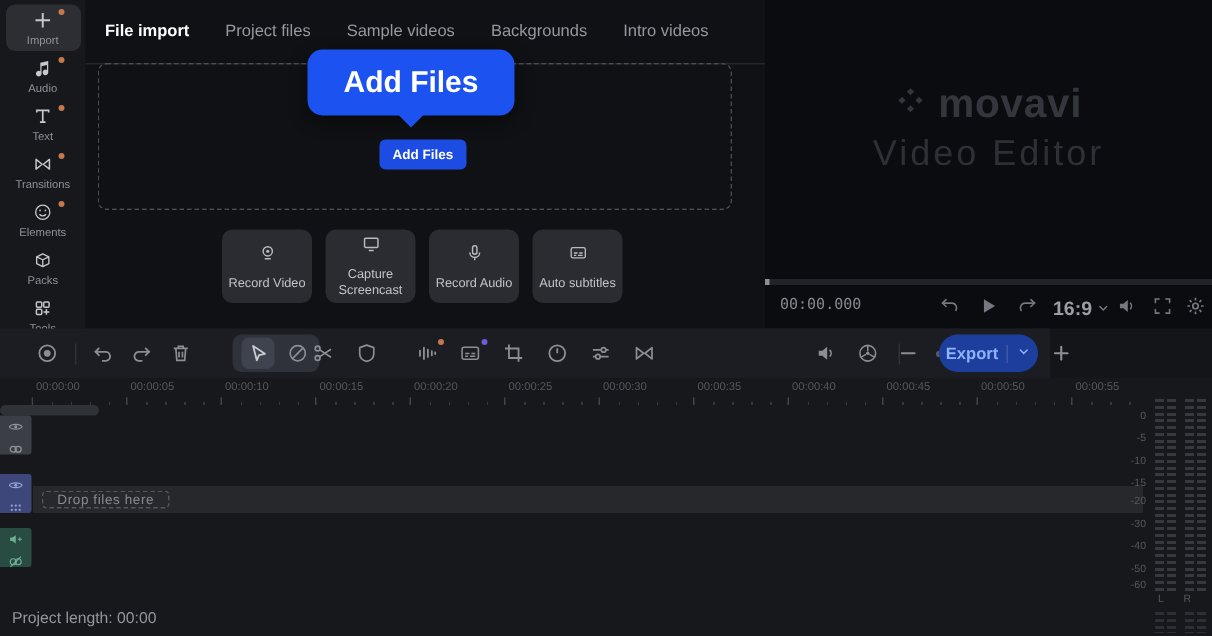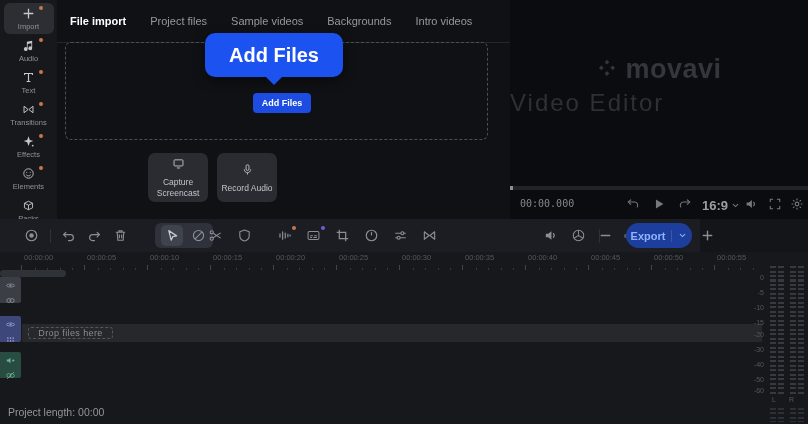--- a/index.html
+++ b/index.html
@@ -27,21 +27,21 @@
            border-left:9px solid transparent;border-right:9px solid transparent;border-top:9px solid #1b52f0;}
   .add-btn{position:absolute;left:196px;top:93px;width:58px;height:20px;background:#1c4ce2;border-radius:4px;
            color:#fff;font-size:9px;font-weight:bold;display:flex;align-items:center;justify-content:center;z-index:2;cursor:pointer;}
   .rec-row{position:absolute;left:91px;top:153px;display:flex;gap:9px;}
   .rec-btn{width:60px;height:49px;background:#2a2c32;border-radius:7px;color:#b9bbc0;display:flex;flex-direction:column;
            align-items:center;justify-content:center;gap:3px;cursor:pointer;}
   .rec-btn svg{width:13px;height:13px;}
   .rec-label{font-size:8.5px;line-height:1.25;text-align:center;color:#c2c4c8;}
   
   .preview{width:298px;background:#0b0c0f;position:relative;flex:none;}
-  .watermark{position:absolute;top:54px;left:0;right:0;color:#33363c;}
+  .watermark{position:absolute;top:54px;left:0;right:0;text-align:center;color:#33363c;}
   .wm-row{display:flex;align-items:center;justify-content:center;gap:7px;}
   .wm-row svg{width:22px;height:22px;}
   .wm-title{font-size:27px;font-weight:bold;letter-spacing:.5px;}
   .wm-sub{font-size:24px;color:#2d3035;letter-spacing:2px;margin-top:4px;}
   .seekbar{position:absolute;left:0;right:0;top:186px;height:4px;background:#212329;}
   .seekbar::before{content:"";position:absolute;left:0;top:0;width:3px;height:4px;background:#8b8e94;}
   .pv-controls{position:absolute;left:0;right:0;top:190px;height:29px;color:#75787f;}
   .pv-time{position:absolute;left:10px;top:8px;font-family:"DejaVu Sans Mono",monospace;font-size:10px;color:#85888e;}
   .pvc{position:absolute;top:7px;width:16px;height:16px;color:#75787f;cursor:pointer;}
   .pvc svg{width:14px;height:14px;}
@@ -120,28 +120,20 @@
           <div class="sb-label">Text</div>
         </div>
         <div class="sb-item">
           <span class="sb-icon"><svg viewBox="0 0 16 16" fill="none" stroke="currentColor" stroke-width="1.2" stroke-linejoin="round">
               <path d="M2.5 4v8l5-4zM13.5 4v8l-5-4z"></path>
             </svg></span>
           <span class="sb-dot" style="background: rgb(199, 120, 74);"></span>
           <div class="sb-label">Transitions</div>
         </div>
         <div class="sb-item">
-          <span class="sb-icon"><svg viewBox="0 0 16 16" fill="currentColor">
-              <path d="M8 1.5 9.6 6 14 7.5 9.6 9 8 13.5 6.4 9 2 7.5 6.4 6z"></path>
-              <circle cx="13.2" cy="13" r="1.1"></circle>
-            </svg></span>
-          <span class="sb-dot" style="background: rgb(199, 120, 74);"></span>
-          <div class="sb-label">Effects</div>
-        </div>
-        <div class="sb-item">
           <span class="sb-icon"><svg viewBox="0 0 16 16" fill="none" stroke="currentColor" stroke-width="1.1">
               <circle cx="8" cy="8" r="5.8"></circle>
               <circle cx="5.8" cy="6.5" r="0.7" fill="currentColor" stroke="none"></circle>
               <circle cx="10.2" cy="6.5" r="0.7" fill="currentColor" stroke="none"></circle>
               <path d="M5.3 9.6c1.5 1.8 3.9 1.8 5.4 0"></path>
             </svg></span>
           <span class="sb-dot" style="background: rgb(199, 120, 74);"></span>
           <div class="sb-label">Elements</div>
         </div>
         <div class="sb-item">
@@ -173,31 +165,46 @@
       <div class="dropzone"></div>
       <div class="callout">
         <span>Add Files</span>
       </div>
       <div class="add-btn">
         <span>Add Files</span>
       </div>
       <div class="rec-row" id="recrow">
           <div class="rec-btn">
             <span class="rec-ico"><svg viewBox="0 0 16 16" fill="none" stroke="currentColor" stroke-width="1.2">
+                <circle cx="8" cy="6.8" r="3.8"></circle>
+                <circle cx="8" cy="6.8" r="1.3" fill="currentColor" stroke="none"></circle>
+                <path d="M5.5 13h5"></path>
+              </svg></span>
+            <div class="rec-label">Record Video</div>
+          </div>
+          <div class="rec-btn">
+            <span class="rec-ico"><svg viewBox="0 0 16 16" fill="none" stroke="currentColor" stroke-width="1.2">
                 <rect x="2.5" y="3.5" width="11" height="7.5" rx="1"></rect>
                 <path d="M6 13.5h4"></path>
               </svg></span>
             <div class="rec-label">Capture Screencast</div>
           </div>
           <div class="rec-btn">
             <span class="rec-ico"><svg viewBox="0 0 16 16" fill="none" stroke="currentColor" stroke-width="1.2">
                 <rect x="6.2" y="2.2" width="3.6" height="7" rx="1.8"></rect>
                 <path d="M4 7.8c0 2.3 1.8 4.1 4 4.1s4-1.8 4-4.1M8 11.9v2.3"></path>
               </svg></span>
             <div class="rec-label">Record Audio</div>
+          </div>
+          <div class="rec-btn">
+            <span class="rec-ico"><svg viewBox="0 0 16 16" fill="none" stroke="currentColor" stroke-width="1.1">
+                <rect x="2.2" y="3.8" width="11.6" height="8.4" rx="1.4"></rect>
+                <path d="M4.4 8.2h3M8.8 8.2h2.8M4.4 10.2h2M7.8 10.2h3.8"></path>
+              </svg></span>
+            <div class="rec-label">Auto subtitles</div>
           </div>
         </div>
     </div>
 
     <div class="preview">
       <div class="watermark">
         <div class="wm-row">
           <span><svg viewBox="0 0 24 24" fill="currentColor">
                 <path d="M12 3l2.6 2.6L12 8.2 9.4 5.6z"></path>
                 <path d="M5.8 9.2l2.6 2.6-2.6 2.6-2.6-2.6z"></path>

